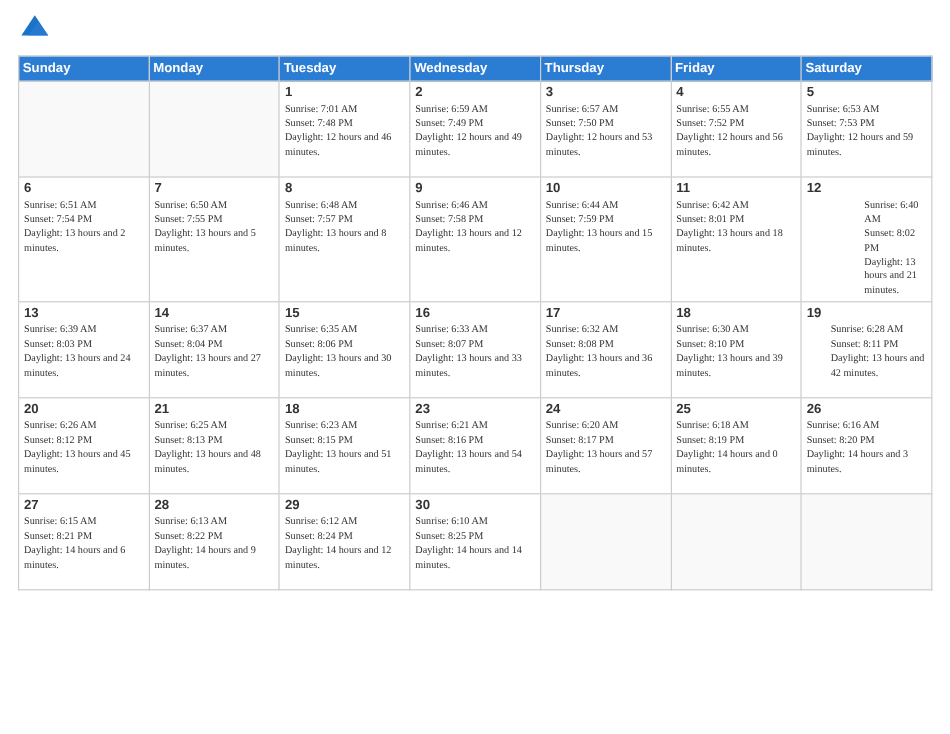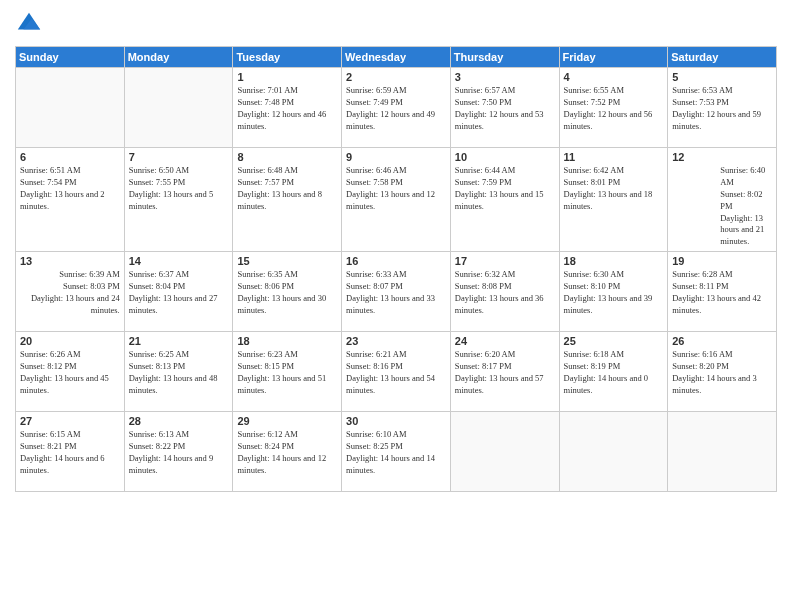--- a/index.html
+++ b/index.html
@@ -205,21 +205,21 @@
           <td>
             <span class="day-number">12</span>
             <div class="day-info" style="white-space: pre-line; margin-left: 48px;">Sunrise: 6:40 AM
 Sunset: 8:02 PM
 Daylight: 13 hours and 21 minutes.</div>
           </td>
         </tr>
         <tr>
           <td>
             <span class="day-number">13</span>
-            <div class="day-info" style="white-space: pre-line; text-align: right;">Sunrise: 6:39 AM
+            <div class="day-info" style="white-space: pre-line;">Sunrise: 6:39 AM
 Sunset: 8:03 PM
 Daylight: 13 hours and 24 minutes.</div>
           </td>
           <td>
             <span class="day-number">14</span>
             <div class="day-info" style="white-space: pre-line;">Sunrise: 6:37 AM
 Sunset: 8:04 PM
 Daylight: 13 hours and 27 minutes.</div>
           </td>
           <td>
@@ -241,21 +241,21 @@
 Daylight: 13 hours and 36 minutes.</div>
           </td>
           <td>
             <span class="day-number">18</span>
             <div class="day-info" style="white-space: pre-line;">Sunrise: 6:30 AM
 Sunset: 8:10 PM
 Daylight: 13 hours and 39 minutes.</div>
           </td>
           <td>
             <span class="day-number">19</span>
-            <div class="day-info" style="white-space: pre-line;">Sunrise: 6:28 AM
+            <div class="day-info" style="white-space: pre-line; margin-left: 20px;">Sunrise: 6:28 AM
 Sunset: 8:11 PM
 Daylight: 13 hours and 42 minutes.</div>
           </td>
         </tr>
         <tr>
           <td>
             <span class="day-number">20</span>
             <div class="day-info" style="white-space: pre-line;">Sunrise: 6:26 AM
 Sunset: 8:12 PM
 Daylight: 13 hours and 45 minutes.</div>

